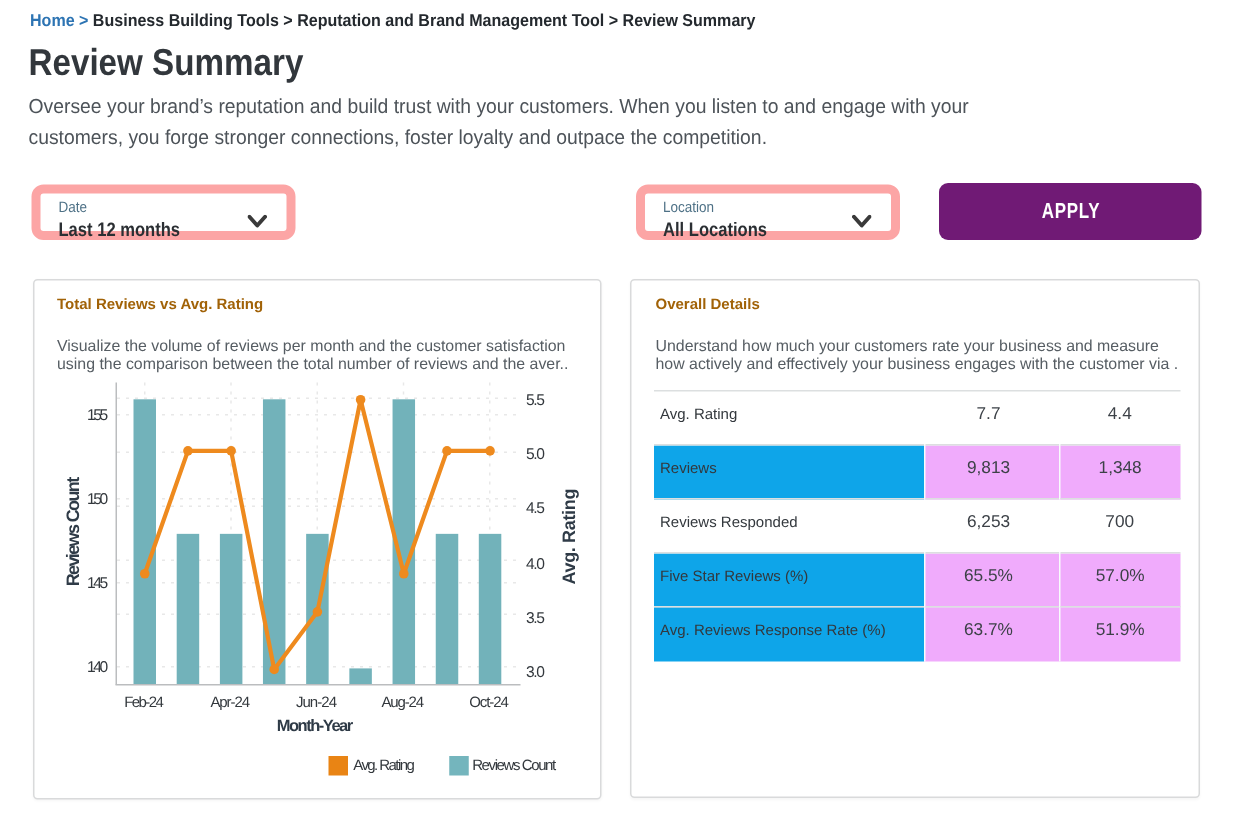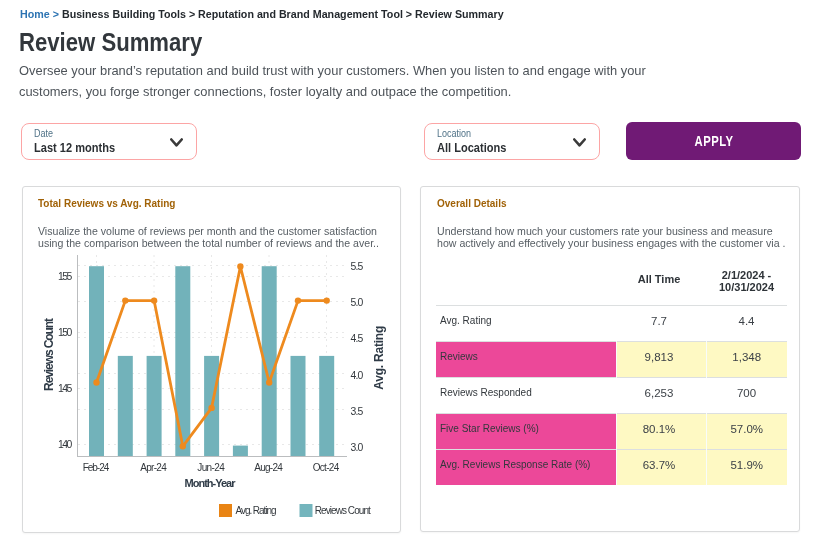--- a/index.html
+++ b/index.html
@@ -9,21 +9,21 @@
   .sx { transform-origin:left top; }
 
   .crumbs { left:20px; top:8px; font-size:11.5px; font-weight:700; color:#24292e; white-space:nowrap; transform:scaleX(0.93); }
   .crumbs a { color:#2d74b3; text-decoration:none; }
   .crumbs b { font-weight:700; }
 
   h1 { position:absolute; left:19px; top:28px; font-size:25px; font-weight:700; color:#32373c; white-space:nowrap; transform:scaleX(0.885); transform-origin:left top; }
 
   .lead { left:19px; top:60px; font-size:13.5px; line-height:21.4px; color:#4d5359; white-space:nowrap; transform:scaleX(0.955); }
 
-  .dd { position:absolute; top:123px; width:176px; height:37px; border:1px solid #fca5a5; border-radius:8px; background:#fff; }
+  .dd { position:absolute; top:123px; width:176px; height:37px; border:6px solid #fca5a5; border-radius:8px; background:#fff; }
   .dd .lab { position:absolute; left:12px; top:4px; font-size:10px; color:#4e7186; transform:scaleX(0.9); transform-origin:left top; }
   .dd .val { position:absolute; left:12px; top:139px; font-size:13px; font-weight:700; color:#2b2f33; white-space:nowrap; transform:scaleX(0.85); transform-origin:left top; top:16px;}
   .dd svg { position:absolute; right:13px; top:14px; }
 
   .apply { position:absolute; left:626px; top:122px; width:175px; height:38px; background:#701a75; border-radius:6px; }
   .apply span { position:absolute; left:50%; top:50%; transform:translate(-50%,-50%) scaleX(0.78); color:#fff; font-size:14.5px; font-weight:700; letter-spacing:0.6px; }
 
   .card { position:absolute; background:#fff; border:1px solid #d9dadb; border-radius:3px; box-shadow:0 1px 2px rgba(0,0,0,0.04); }
   #card-l { left:22px; top:186px; width:379px; height:347px; }
   #card-r { left:420px; top:186px; width:380px; height:346px; }
@@ -32,22 +32,22 @@
   .cdesc { position:absolute; font-size:10.6px; line-height:11.6px; color:#565d63; white-space:nowrap; }
 
   table.det { position:absolute; left:436px; top:260px; border-collapse:collapse; color:#33383d; table-layout:fixed; }
   table.det th { font-weight:700; font-size:11px; line-height:11.5px; text-align:center; vertical-align:middle; color:#2e3338; padding-bottom:6px; }
   table.det td { padding:0 0 5px 0; }
   table.det tr.r { height:36px; border-top:1px solid #dcdfe0; }
   table.det tr.h { height:45px; }
   table.det td.l { text-align:left; padding-left:4px; font-size:10px; color:#33383d; }
   table.det td.v { text-align:center; font-size:11.5px; color:#3c4147; }
   table.det td.v1 { padding-right:4px; }
-  tr.tint td { background:#fef9c3; }
-  tr.tint td.l { background:#ec4899; }
+  tr.tint td { background:#f0abfc; }
+  tr.tint td.l { background:#0ea5e9; }
   tr.tint td.v { border-left:1px solid #f8fcfb; }
 </style>
 </head>
 <body>
 <div id="page">
   <div class="abs crumbs sx"><a href="#">Home</a> <a href="#">&gt;</a> Business Building Tools &gt; Reputation and Brand Management Tool &gt; <b>Review Summary</b></div>
   <h1>Review Summary</h1>
   <div class="abs lead sx">Oversee your brand’s reputation and build trust with your customers. When you listen to and engage with your<br>customers, you forge stronger connections, foster loyalty and outpace the competition.</div>
 
   <div class="dd" style="left:21px;">
@@ -149,43 +149,38 @@
     <text x="292.8" y="327.5" font-size="10" fill="#33383d" textLength="56">Reviews Count</text>
   </svg>
 
   <table class="det">
     <colgroup>
         <col style="width:180px">
         <col style="width:90px">
         <col style="width:81px">
       </colgroup>
     <tbody>
-        <tr class="h">
-          <th></th>
-          <th style="padding-right:4px">All Time</th>
-          <th style="padding-bottom:1px">2/1/2024 -<br>10/31/2024</th>
-        </tr>
     <tr class="r">
           <td class="l">Avg. Rating</td>
           <td class="v v1">7.7</td>
           <td class="v">4.4</td>
         </tr>
     <tr class="r tint">
           <td class="l">Reviews</td>
           <td class="v v1">9,813</td>
           <td class="v">1,348</td>
         </tr>
     <tr class="r">
           <td class="l">Reviews Responded</td>
           <td class="v v1">6,253</td>
           <td class="v">700</td>
         </tr>
     <tr class="r tint">
           <td class="l">Five Star Reviews (%)</td>
-          <td class="v v1">80.1%</td>
+          <td class="v v1">65.5%</td>
           <td class="v">57.0%</td>
         </tr>
     <tr class="r tint">
           <td class="l">Avg. Reviews Response Rate (%)</td>
           <td class="v v1">63.7%</td>
           <td class="v">51.9%</td>
         </tr>
   </tbody>
     </table>
 </div>

